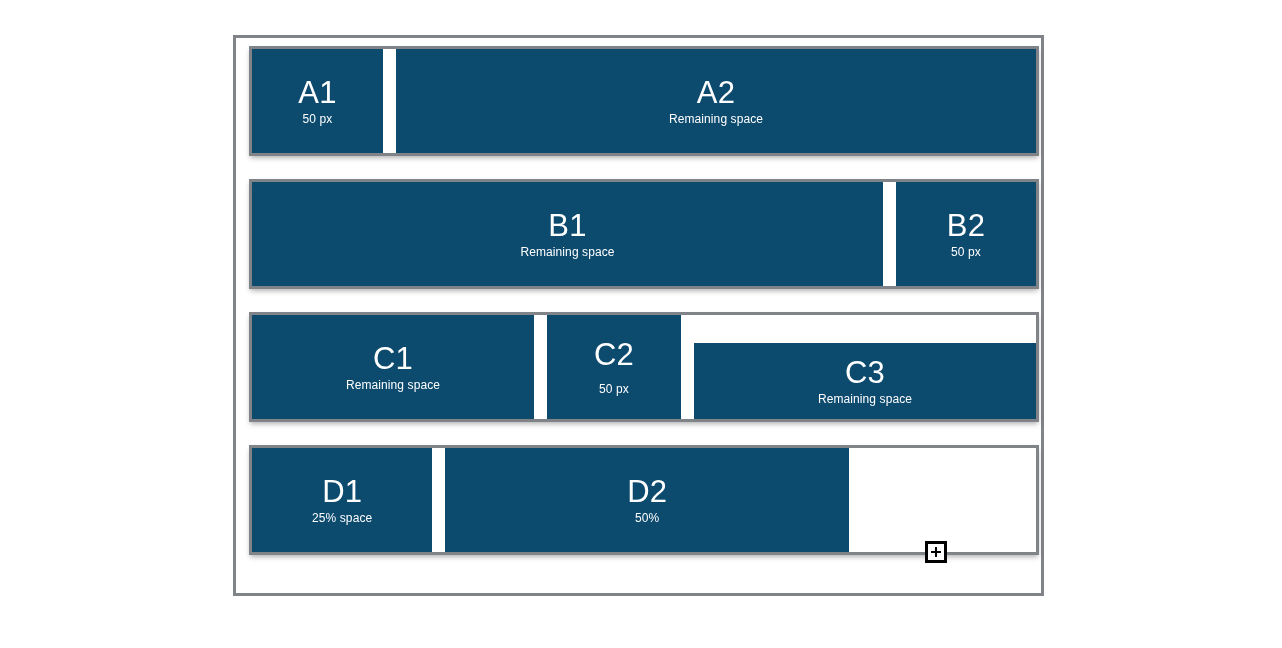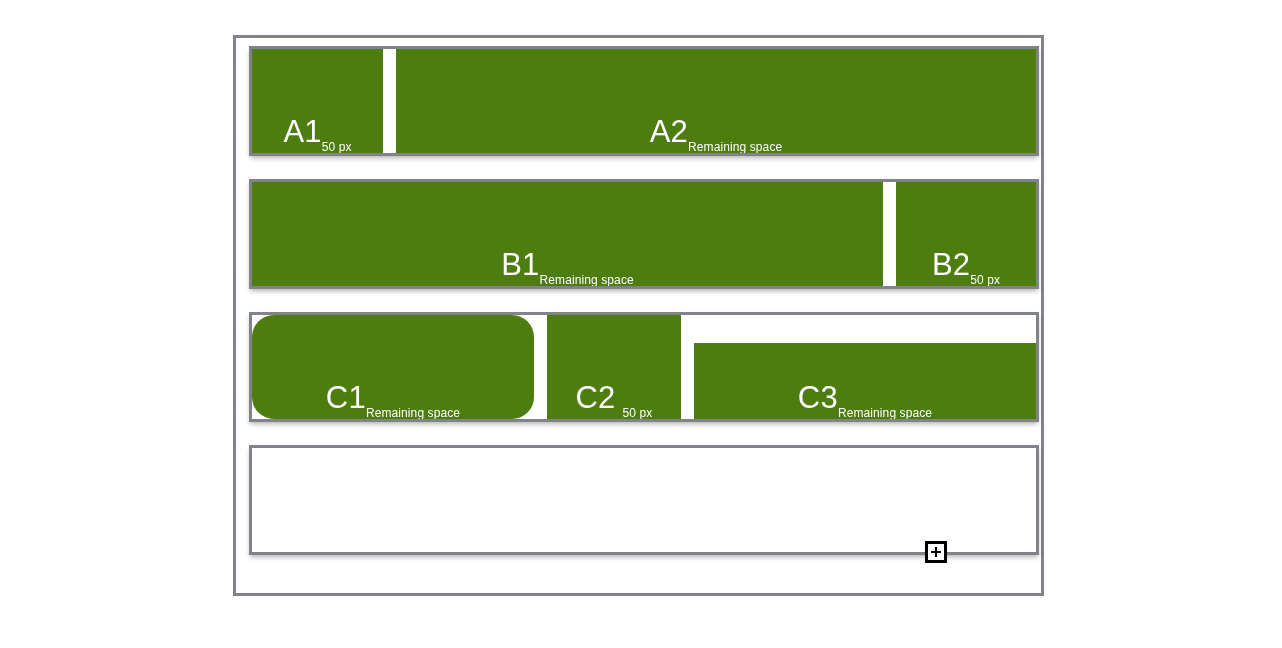--- a/index.html
+++ b/index.html
@@ -53,24 +53,25 @@
     flex-direction: row;
     height: 110px;
     border: 3px solid #808387;
     box-sizing: border-box;
     background: #ffffff;
     box-shadow: 0 3px 5px -1px rgba(0,0,0,0.30);
   }
 
   
   .flex-item {
-    background: #4d7c0f;
+    background: #0c4a6e;
     color: #ffffff;
     display: flex;
-    align-items: flex-end;
+    flex-direction: column;
+    align-items: center;
     justify-content: center;
     box-sizing: border-box;
     overflow: hidden;
     text-align: center;
     line-height: 1.02;
   }
   .flex-item + .flex-item {
     margin-left: 13px;
   }
 
@@ -86,21 +87,21 @@
     font-weight: 400;
     letter-spacing: 0.1px;
     white-space: nowrap;
   }
 
   
   .w-fixed50  { flex: 0 0 131px; }      
   .w-fixed50b { flex: 0 0 140px; }
   .w-fixed50c { flex: 0 0 134px; gap: 7px; }
   .grow1      { flex: 1 1 0; min-width: 0; }
-  .grow-c1    { flex: 1.08 1 0; min-width: 0; border-radius: 22px; }
+  .grow-c1    { flex: 1.08 1 0; min-width: 0; }
   .grow-c3    { flex: 1.31 1 0; min-width: 0; margin-top: 28px; }
   .w-25       { flex: 0 0 23.0%; }
   .w-50       { flex: 0 0 51.5%; }
   .w-rest     { flex: 1 1 0; min-width: 0; }
 
   
   .cursor-crosshair-box {
     position: absolute;
     left: 925px;
     top: 541px;
@@ -172,20 +173,28 @@
           <div class="item-title">C2</div>
           <div class="item-sub">50 px</div>
         </div>
         <div class="flex-item grow-c3">
           <div class="item-title">C3</div>
           <div class="item-sub">Remaining space</div>
         </div>
       </div>
 
       <div class="flex-row">
+        <div class="flex-item w-25">
+          <div class="item-title">D1</div>
+          <div class="item-sub">25% space</div>
+        </div>
+        <div class="flex-item w-50">
+          <div class="item-title">D2</div>
+          <div class="item-sub">50%</div>
+        </div>
       </div>
 
     </div>
   </div>
 
   <div class="cursor-crosshair-box" style="left: 925px; top: 541px;"></div>
 
 </div>
 
 </body></html>

